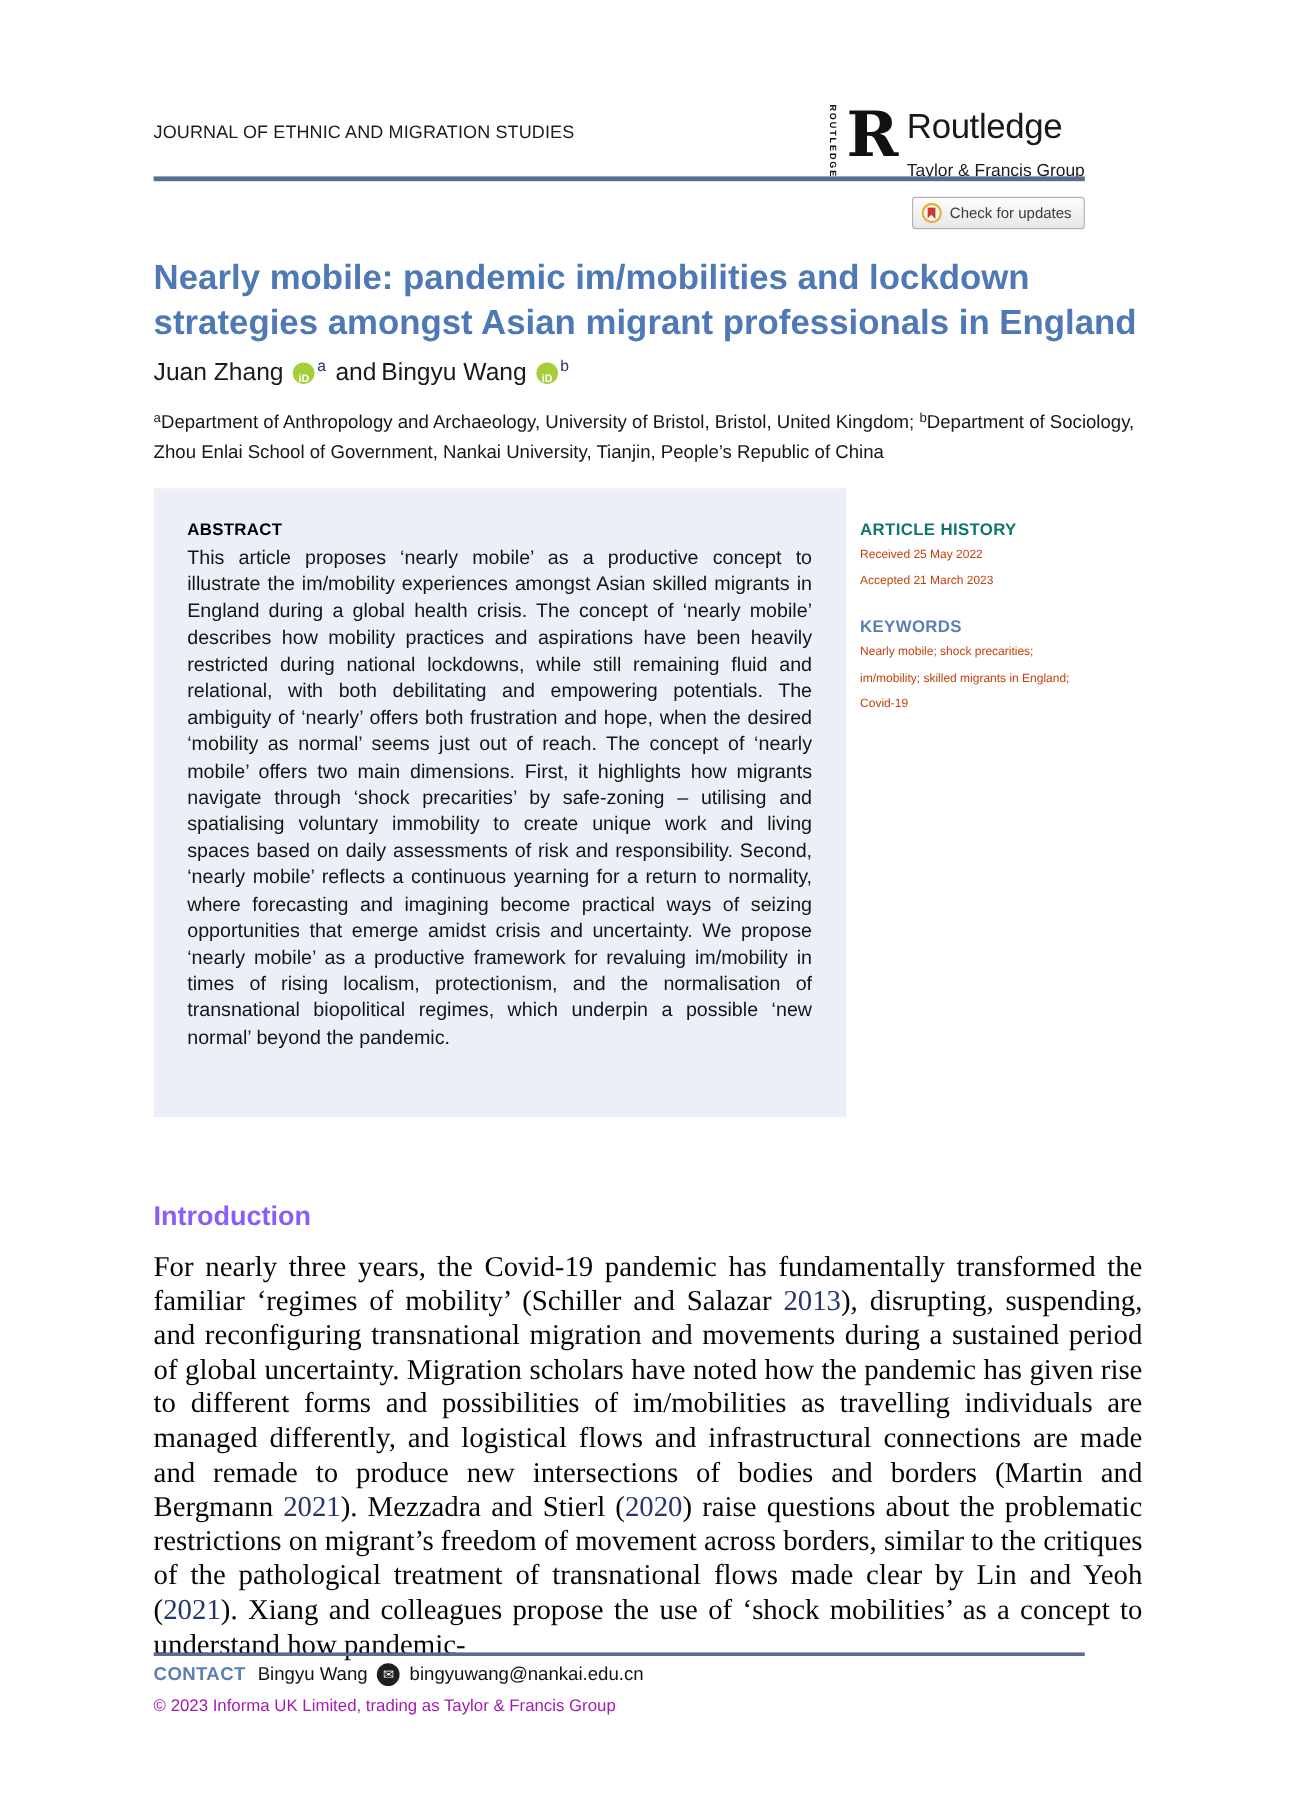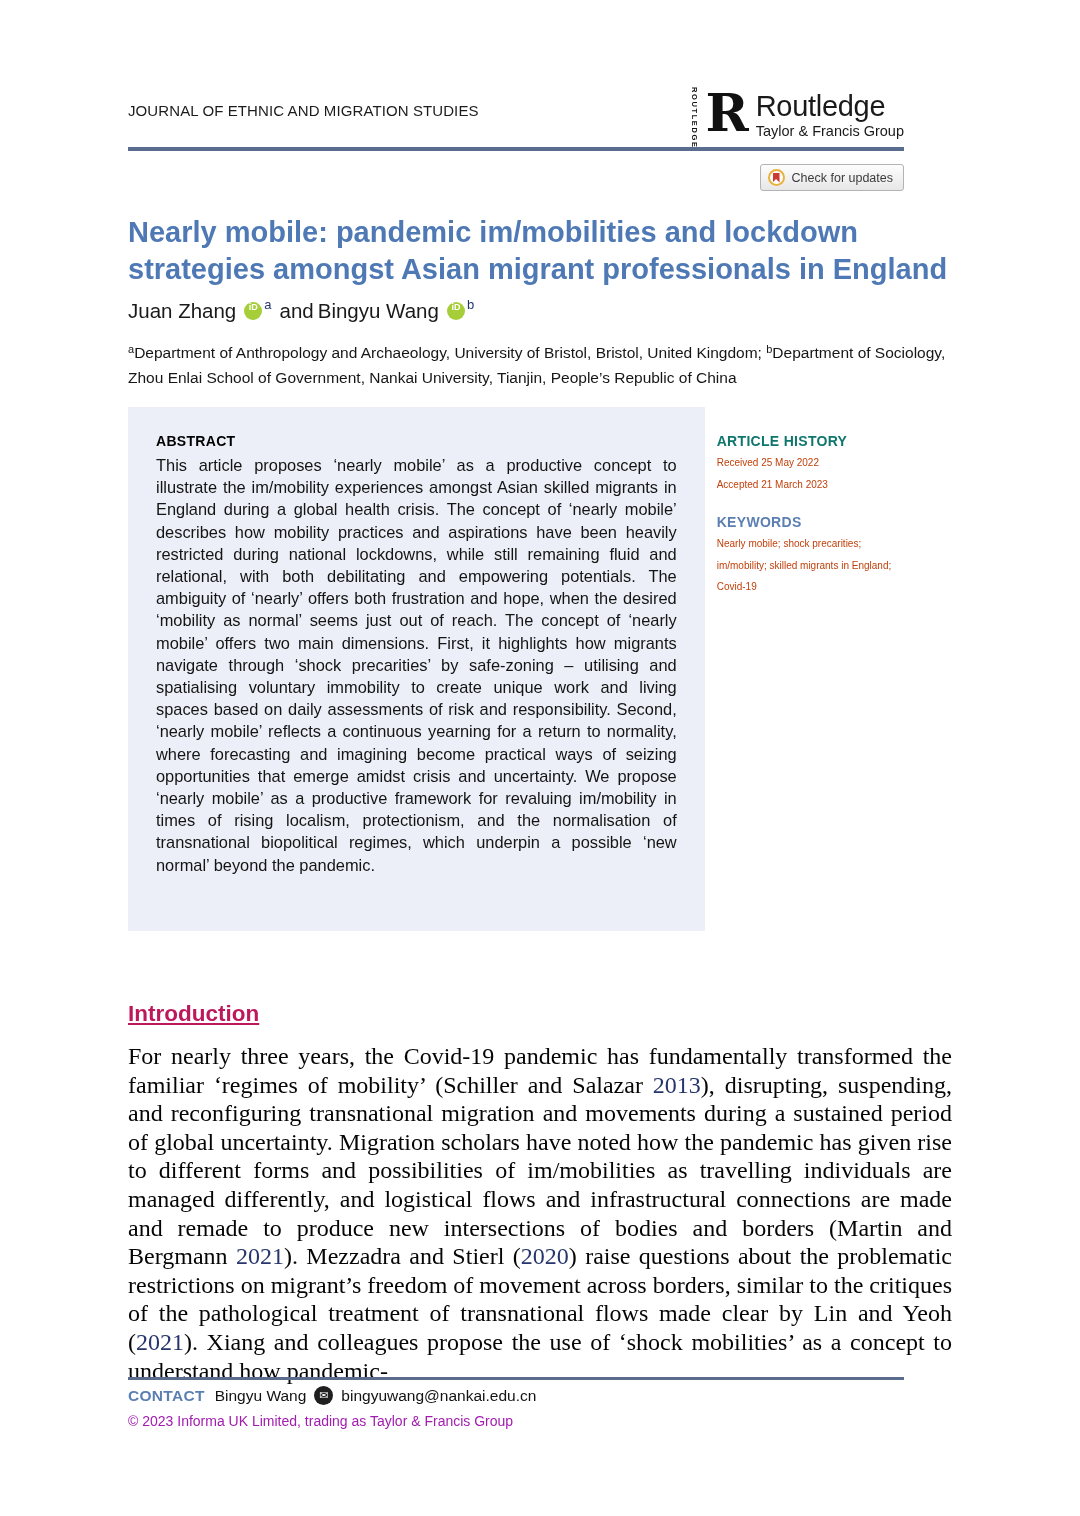--- a/index.html
+++ b/index.html
@@ -24,40 +24,40 @@
     writing-mode: vertical-rl; text-orientation: mixed;
     font-size: 7.5px; font-weight: bold; letter-spacing: 1.6px;
     color: #111; height: 56px; margin-top: 2px;
   }
   .logo-glyph {
     font-family: "DejaVu Serif", serif; font-weight: bold;
     font-size: 52px; line-height: 56px; color: #111;
   }
   .logo-names { padding-top: 6px; }
   .logo-name { font-size: 29px; line-height: 30px; color: #1a1a1a; letter-spacing: -0.3px; }
-  .logo-tagline { font-size: 14.5px; color: #1a1a1a; margin-top: 2px; }
+  .logo-tagline { font-size: 14.5px; color: #1a1a1a; margin-top: 14px; }
 
   .rule-main { position: absolute; top: 147px; left: 128px; right: 128px; height: 4px; }
 
   .check-row { position: absolute; top: 164px; right: 128px; }
   .check-btn {
     display: inline-flex; align-items: center; gap: 7px;
     border: 1px solid #b3b3b3; border-radius: 3px;
     background: linear-gradient(#fdfdfd, #e7e7e7);
     padding: 4px 10px 4px 7px;
     font-size: 12.5px; color: #3c3c3c;
     cursor: pointer;
   }
   .cm-icon { width: 17px; height: 17px; border-radius: 50%; background: #fff; border: 2px solid #e9b23c; display: inline-flex; align-items: center; justify-content: center; }
   .cm-mark { width: 7px; height: 10px; background: #cc3b33; clip-path: polygon(0 0, 100% 0, 100% 100%, 50% 65%, 0 100%); }
 
   
   .title { position: absolute; top: 214px; left: 128px; width: 836px; font-size: 29px; line-height: 37px; font-weight: 600; }
   .authors { position: absolute; top: 299px; left: 128px; font-size: 20.5px; color: #1a1a1a; display: flex; align-items: center; }
-  .orcid { display: inline-flex; width: 18px; height: 18px; border-radius: 50%; align-items: flex-start; justify-content: center; margin: 0 2px 0 8px; cursor: pointer; }
+  .orcid { display: inline-flex; width: 18px; height: 18px; border-radius: 50%; align-items: flex-end; justify-content: center; margin: 0 2px 0 8px; cursor: pointer; }
   .orcid span { color: #fff; font-size: 9px; font-weight: bold; }
   .auth-sup { font-size: 13px; position: relative; top: -7px; margin-right: 4px; }
   .joiner { margin: 0 4px; }
 
   .affil { position: absolute; top: 341px; left: 128px; width: 828px; font-size: 15.5px; line-height: 23px; color: #161616; }
   .affil .sup { font-size: 11px; position: relative; top: -5px; }
 
   
   .abstract-row { position: absolute; top: 407px; left: 128px; right: 128px; display: flex; }
   .abs-box { width: 612px; height: 524px; padding: 26px 28px; }
@@ -139,21 +139,21 @@
     </div>
     <div class="side-col">
       <div class="side-label" style="color: #0f766e;">ARTICLE HISTORY</div>
       <div class="side-text">Received 25 May 2022</div>
       <div class="side-text">Accepted 21 March 2023</div>
       <div class="side-label side-gap" style="color: rgb(91, 127, 178);">KEYWORDS</div>
       <div class="side-text">Nearly mobile; shock precarities; im/mobility; skilled migrants in England; Covid-19</div>
     </div>
   </div>
 
-  <h2 class="intro-heading" style="color: #be185d; text-decoration: underline;">Introduction</h2>
+  <h2 class="intro-heading" style="color: #8b5cf6;">Introduction</h2>
   <p class="intro-body"><span>For nearly three years, the Covid-19 pandemic has fundamentally transformed the familiar ‘regimes of mobility’ (Schiller and Salazar </span><span class="cite" style="color: rgb(38, 53, 107);">2013</span><span>), disrupting, suspending, and reconfiguring transnational migration and movements during a sustained period of global uncertainty. Migration scholars have noted how the pandemic has given rise to different forms and possibilities of im/mobilities as travelling individuals are managed differently, and logistical flows and infrastructural connections are made and remade to produce new intersections of bodies and borders (Martin and Bergmann </span><span class="cite" style="color: rgb(38, 53, 107);">2021</span><span>). Mezzadra and Stierl (</span><span class="cite" style="color: rgb(38, 53, 107);">2020</span><span>) raise questions about the problematic restrictions on migrant’s freedom of movement across borders, similar to the critiques of the pathological treatment of transnational flows made clear by Lin and Yeoh (</span><span class="cite" style="color: rgb(38, 53, 107);">2021</span><span>). Xiang and colleagues propose the use of ‘shock mobilities’ as a concept to understand how pandemic-</span></p>
 
   <div class="footer-rule" style="background: rgb(90, 109, 143);"></div>
   <div class="contact-line">
     <span class="contact-label" style="color: rgb(91, 127, 178);">CONTACT</span>
     <span>Bingyu Wang</span>
     <span class="env-icon">
         <span>✉</span>
       </span>
     <span>bingyuwang@nankai.edu.cn</span>

